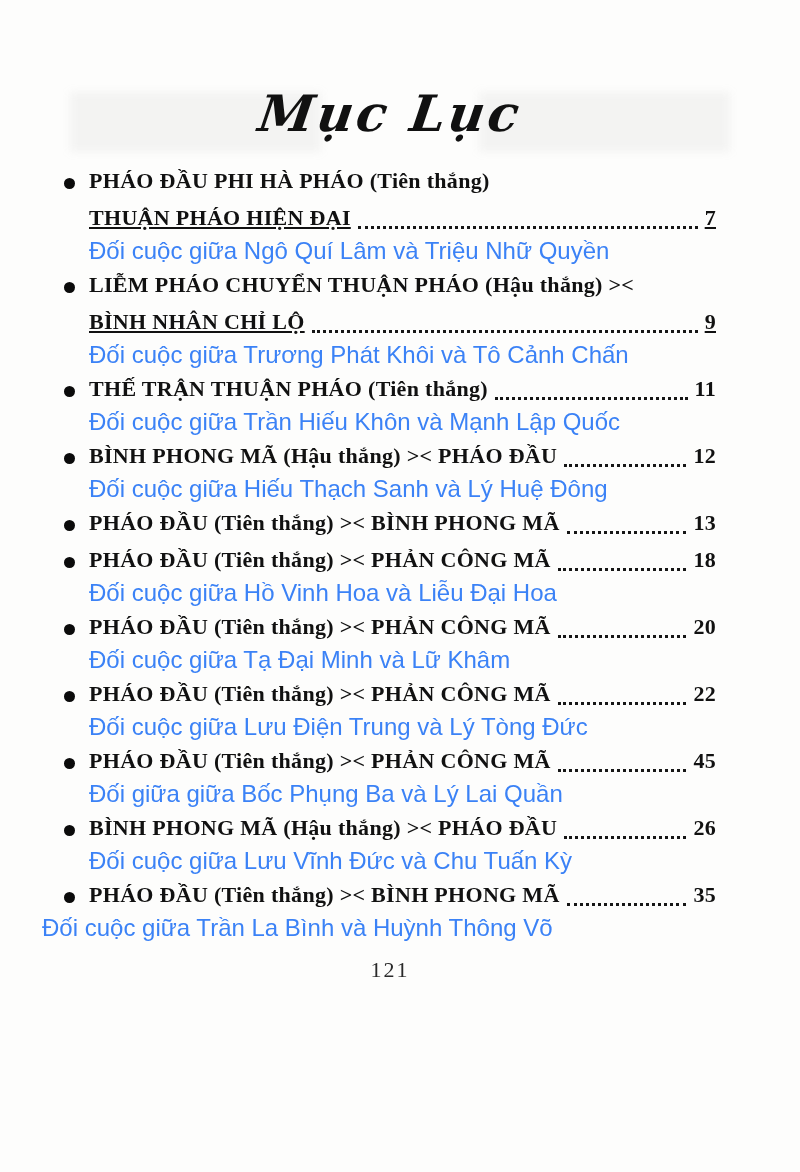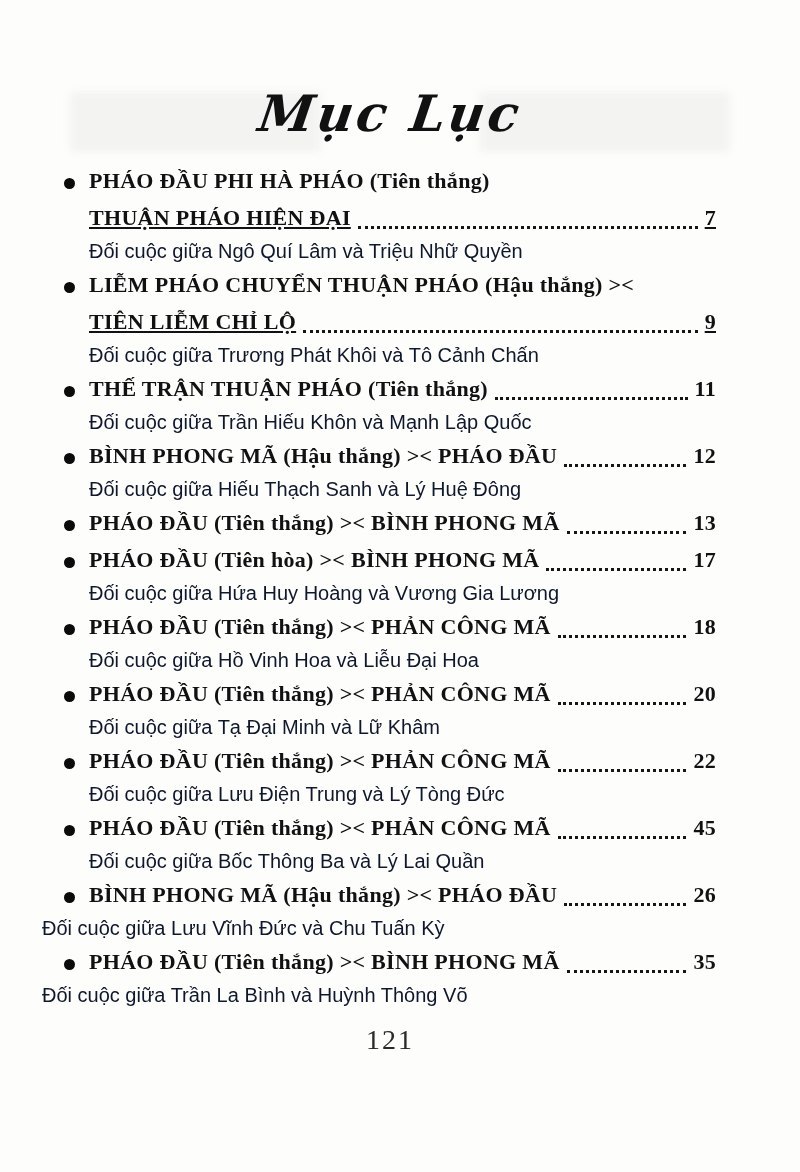--- a/index.html
+++ b/index.html
@@ -72,38 +72,38 @@
     margin: 0 7px 7px 7px;
   }
   .page-num {
     flex: none;
     font-family: "Liberation Serif", serif;
     font-weight: bold;
     font-size: 22px;
   }
   .subtitle {
     font-family: "Liberation Sans", sans-serif;
-    font-size: 20px;
+    font-size: 24px;
     line-height: 30px;
     padding-left: 25px;
-    color: #0f172a;
+    color: #3b82f6;
     white-space: nowrap;
   }
   
   #toc-list .entry:nth-child(11) .subtitle,
   #toc-list .entry:nth-child(12) .subtitle {
     padding-left: 0;
     margin-left: -22px;
   }
 
   .footer-page {
     margin-top: 14px;
     text-align: center;
     font-family: "Liberation Serif", serif;
-    font-size: 28px;
+    font-size: 22px;
     letter-spacing: 2px;
     color: #2a2a2a;
   }
 </style>
 </head>
 <body>
 
 <div class="page">
   <div class="doc-title">
     <span>Mục Lục</span>
@@ -121,21 +121,21 @@
           <span class="page-num">7</span>
         </div>
         <div class="subtitle">Đối cuộc giữa Ngô Quí Lâm và Triệu Nhữ Quyền</div>
       </div>
       <div class="entry">
         <div class="title-line">
           <span class="bullet"></span>
           <span class="title-text">LIỄM PHÁO CHUYỂN THUẬN PHÁO (Hậu thắng) &gt;&lt;</span>
         </div>
         <div class="title-line cont">
-          <span class="title-text">TIÊN LIỄM CHỈ LỘ</span>
+          <span class="title-text">BÌNH NHÂN CHỈ LỘ</span>
           <span class="leader"></span>
           <span class="page-num">9</span>
         </div>
         <div class="subtitle">Đối cuộc giữa Trương Phát Khôi và Tô Cảnh Chấn</div>
       </div>
       <div class="entry">
         <div class="title-line">
           <span class="bullet"></span>
           <span class="title-text">THẾ TRẬN THUẬN PHÁO (Tiên thắng)</span>
           <span class="leader"></span>
@@ -156,29 +156,20 @@
         <div class="title-line">
           <span class="bullet"></span>
           <span class="title-text">PHÁO ĐẦU (Tiên thắng) &gt;&lt; BÌNH PHONG MÃ</span>
           <span class="leader"></span>
           <span class="page-num">13</span>
         </div>
       </div>
       <div class="entry">
         <div class="title-line">
           <span class="bullet"></span>
-          <span class="title-text">PHÁO ĐẦU (Tiên hòa) &gt;&lt; BÌNH PHONG MÃ</span>
-          <span class="leader"></span>
-          <span class="page-num">17</span>
-        </div>
-        <div class="subtitle">Đối cuộc giữa Hứa Huy Hoàng và Vương Gia Lương</div>
-      </div>
-      <div class="entry">
-        <div class="title-line">
-          <span class="bullet"></span>
           <span class="title-text">PHÁO ĐẦU (Tiên thắng) &gt;&lt; PHẢN CÔNG MÃ</span>
           <span class="leader"></span>
           <span class="page-num">18</span>
         </div>
         <div class="subtitle">Đối cuộc giữa Hồ Vinh Hoa và Liễu Đại Hoa</div>
       </div>
       <div class="entry">
         <div class="title-line">
           <span class="bullet"></span>
           <span class="title-text">PHÁO ĐẦU (Tiên thắng) &gt;&lt; PHẢN CÔNG MÃ</span>
@@ -196,21 +187,21 @@
         </div>
         <div class="subtitle">Đối cuộc giữa Lưu Điện Trung và Lý Tòng Đức</div>
       </div>
       <div class="entry">
         <div class="title-line">
           <span class="bullet"></span>
           <span class="title-text">PHÁO ĐẦU (Tiên thắng) &gt;&lt; PHẢN CÔNG MÃ</span>
           <span class="leader"></span>
           <span class="page-num">45</span>
         </div>
-        <div class="subtitle">Đối cuộc giữa Bốc Thông Ba và Lý Lai Quần</div>
+        <div class="subtitle">Đối giữa giữa Bốc Phụng Ba và Lý Lai Quần</div>
       </div>
       <div class="entry">
         <div class="title-line">
           <span class="bullet"></span>
           <span class="title-text">BÌNH PHONG MÃ (Hậu thắng) &gt;&lt; PHÁO ĐẦU</span>
           <span class="leader"></span>
           <span class="page-num">26</span>
         </div>
         <div class="subtitle">Đối cuộc giữa Lưu Vĩnh Đức và Chu Tuấn Kỳ</div>
       </div>

